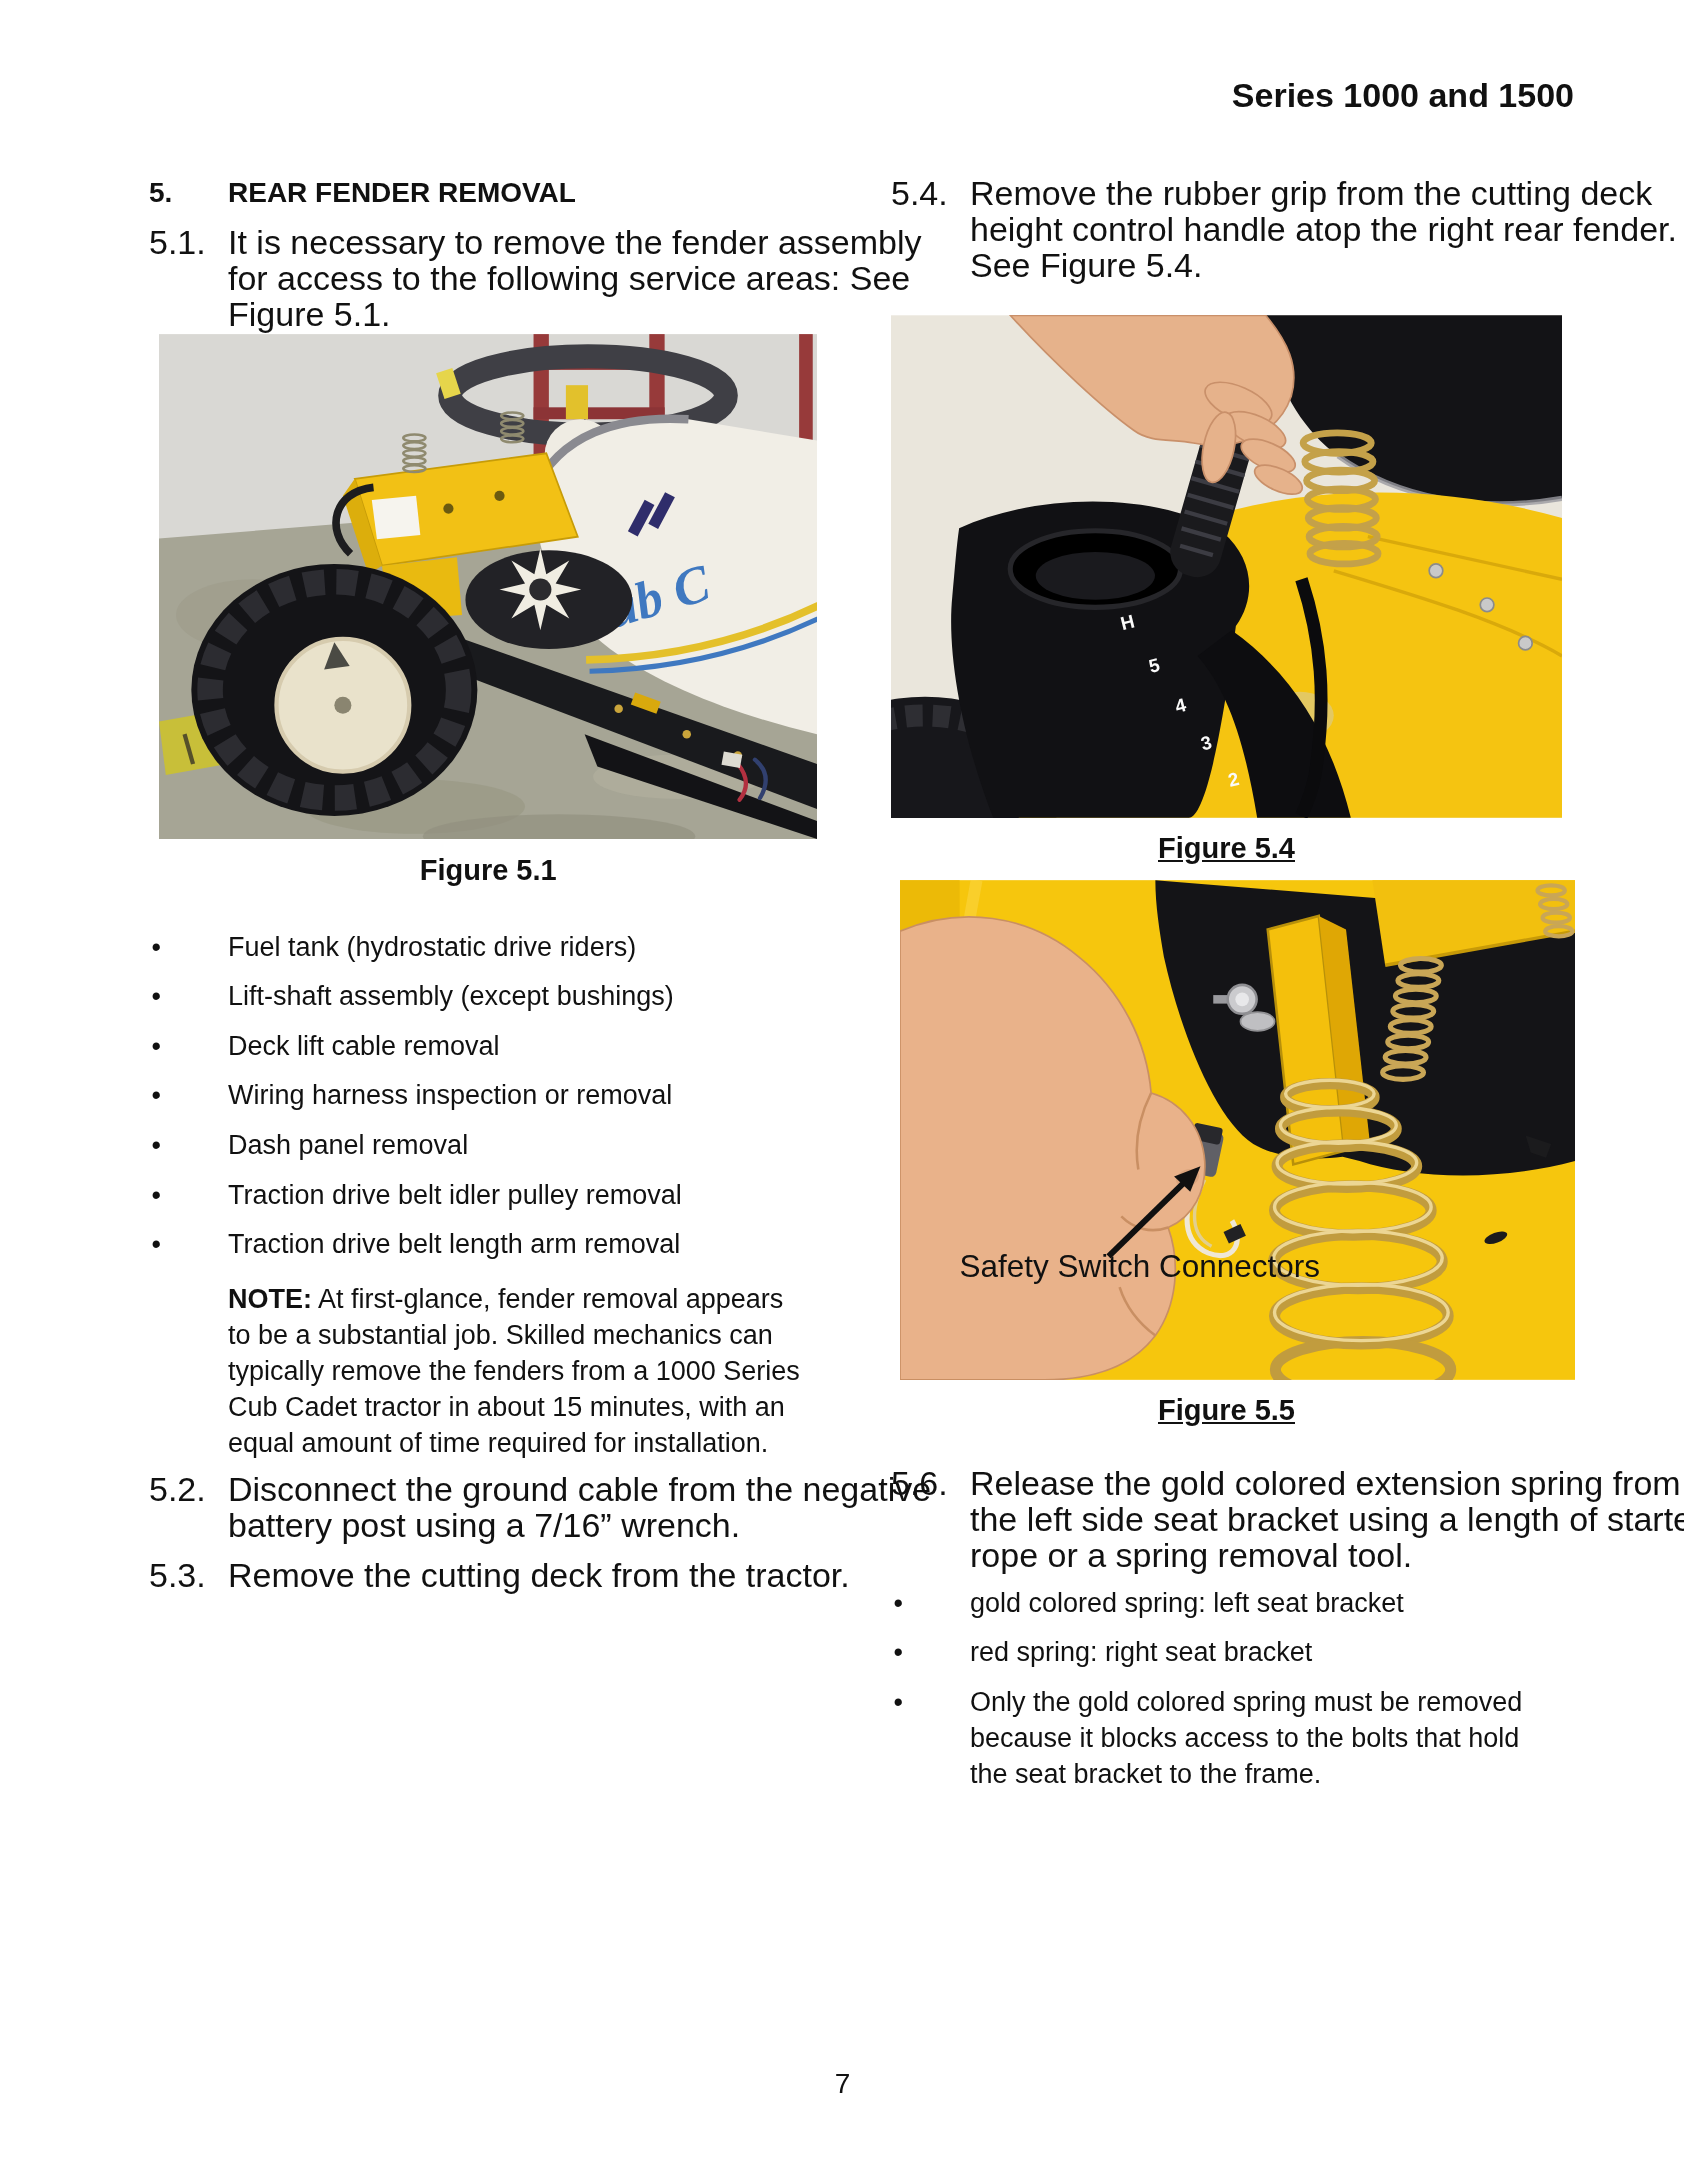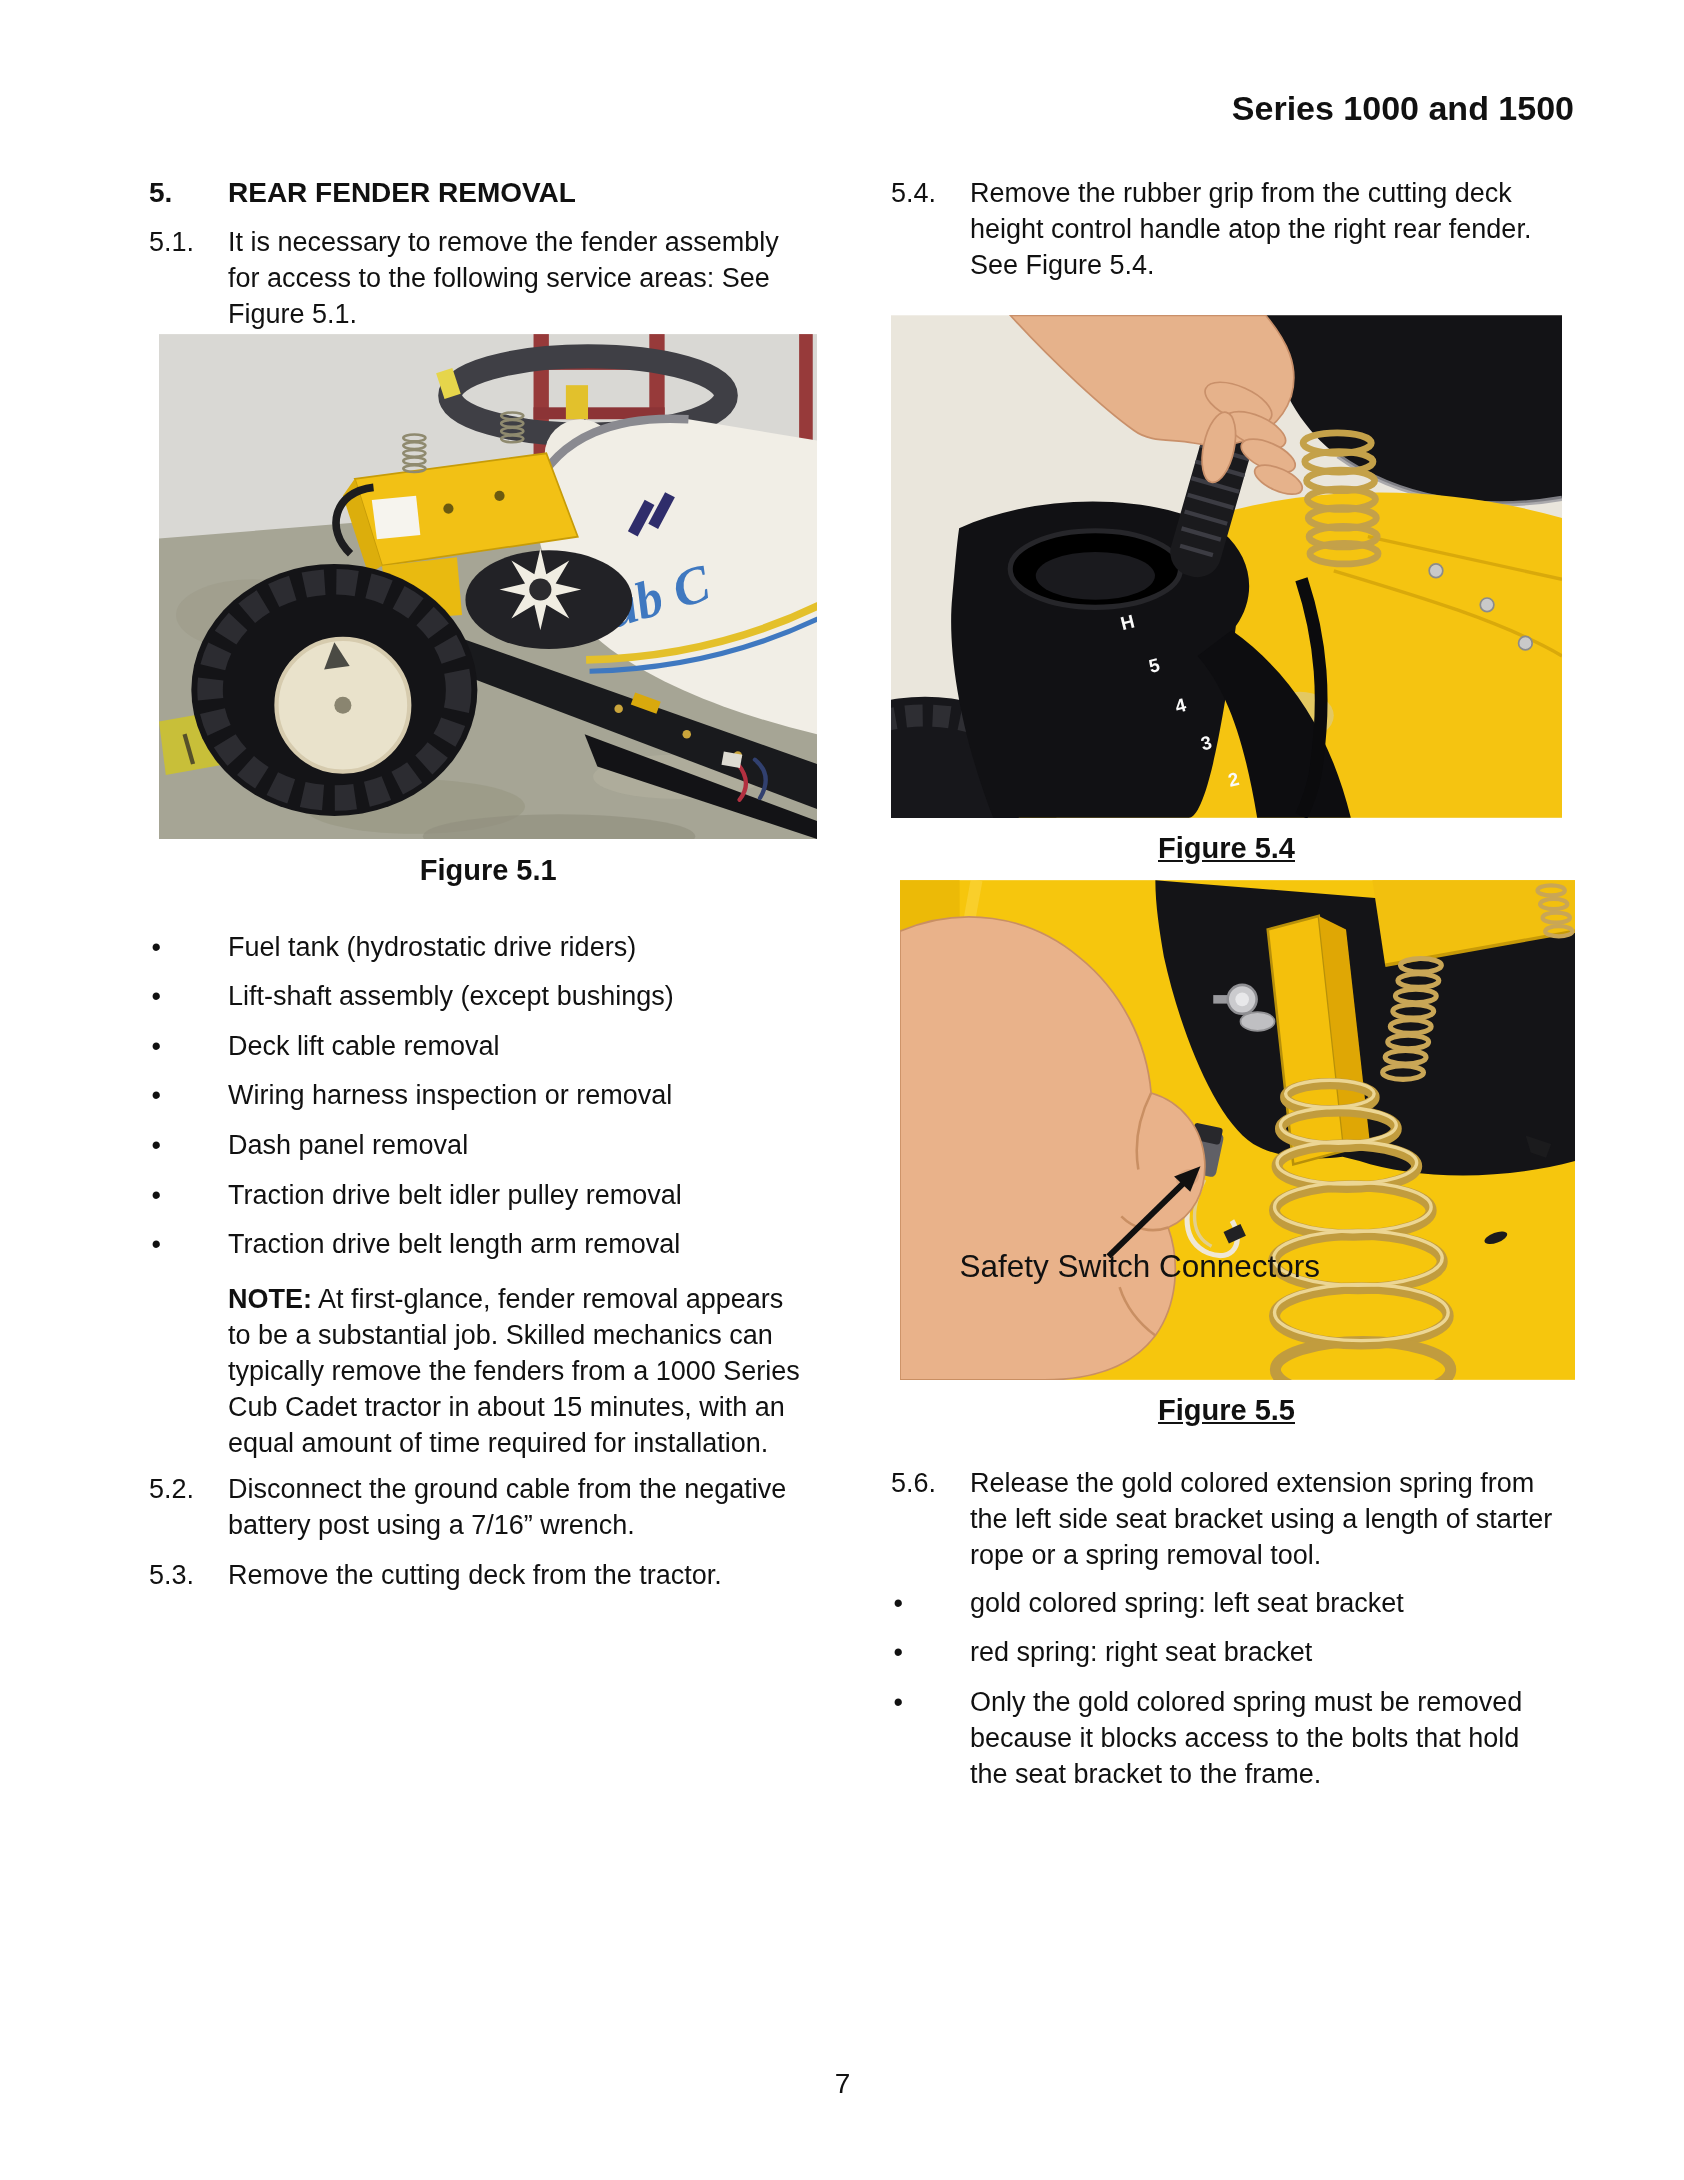--- a/index.html
+++ b/index.html
@@ -1,28 +1,28 @@
 <!DOCTYPE html>
 <html style="font-size:13.6px"><head>
 <meta charset="utf-8">
 <style>
   html,body{margin:0;padding:0;background:#6b6b6b;}
   .page{
     position:relative;width:1685px;height:2181px;background:#ffffff;
     font-family:"Liberation Sans", sans-serif;color:#111;overflow:hidden;
   }
   .header{
-    position:absolute;top:88px;right:111px;font-size:34px;font-weight:bold;line-height:41px;
+    position:absolute;top:75px;right:111px;font-size:34px;font-weight:bold;line-height:41px;
   }
   .col{position:absolute;top:0;}
   .col-left{left:149px;width:690px;padding-top:175px;}
   .col-right{left:891px;width:690px;padding-top:175px;}
   .b{font-weight:bold;}
   .sec-heading{display:grid;grid-template-columns:79px 1fr;font-size:28px;line-height:36px;font-weight:bold;}
-  .step{display:grid;grid-template-columns:79px 1fr;font-size:27px;line-height:36px;}
+  .step{display:grid;grid-template-columns:79px 1fr;font-size:34px;line-height:36px;}
   .ml{white-space:pre;}
   .figure-wrap{margin-left:10.2px;}
   .caption{font-size:29px;font-weight:bold;line-height:36px;text-align:center;}
   .cap-left{width:658px;margin-left:10.2px;}
   .cap-right{width:671px;text-decoration:underline;}
   .bullets{margin-top:41px;}
   .bullet-row{display:grid;grid-template-columns:79px 1fr;font-size:27px;line-height:36px;margin-bottom:13.6px;}
   .bullet-row .marker{padding-left:2.6px;}
   .note{margin-left:79px;font-size:27px;line-height:36px;}
   .page-number{position:absolute;left:0;right:0;top:2068px;text-align:center;font-size:28px;}

